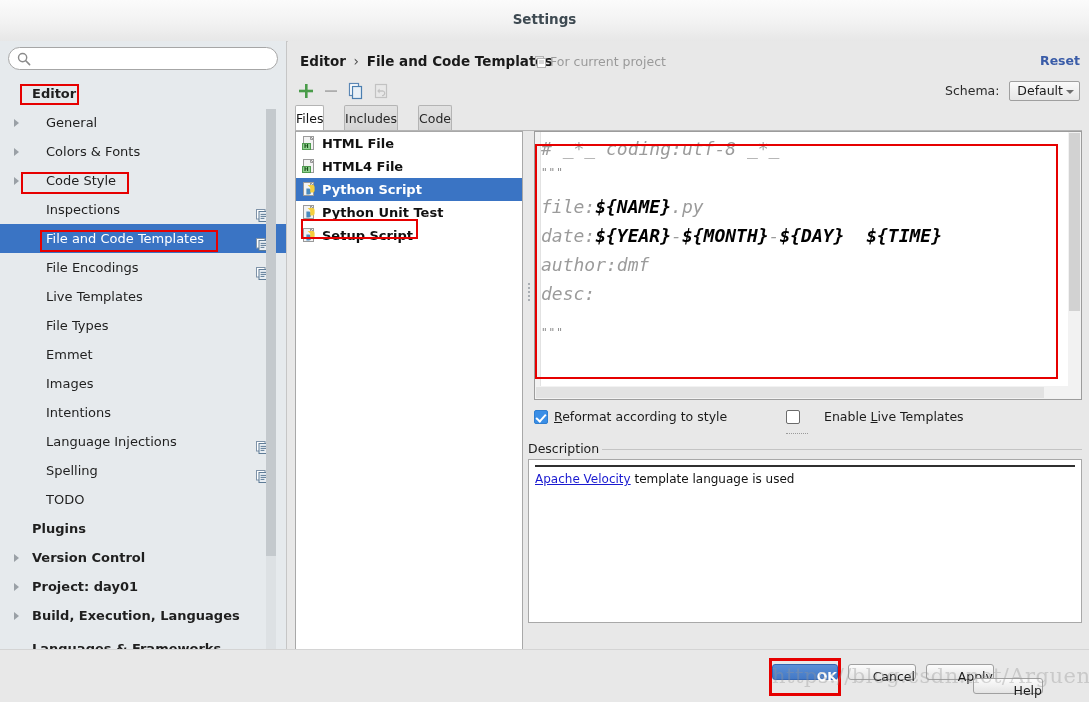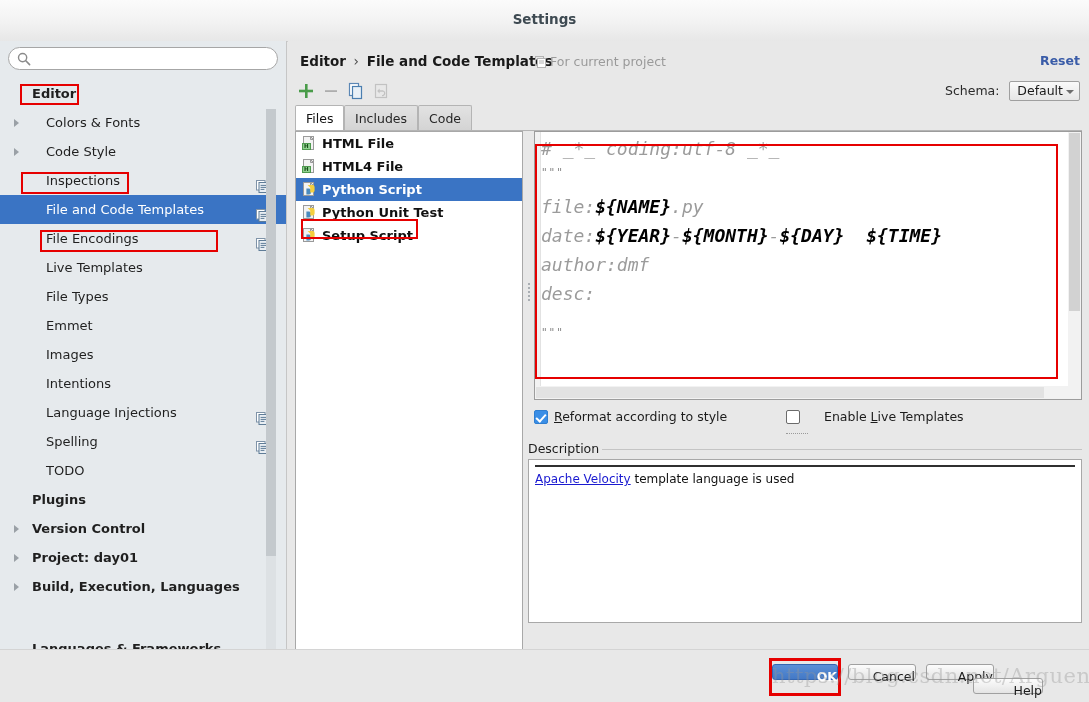--- a/index.html
+++ b/index.html
@@ -128,21 +128,21 @@
 
   .toolbar { position: absolute; left: 6px; top: 38px; height: 24px; }
   .tb-btn {
     position: absolute; top: 0; width: 24px; height: 24px;
   }
 
   
   .tabs { position: absolute; left: 7px; top: 64px; height: 27px; }
   .tab {
     position: absolute; top: 0; height: 25px; line-height: 25px;
-    box-sizing: border-box; padding: 0 10px; font-size: 12.5px;
+    box-sizing: border-box; padding: 0 0; font-size: 12.5px;
     border: 1px solid #b4b4b4; border-bottom: none;
     background: linear-gradient(to bottom,#e2e2e2,#d4d4d4);
     color: #262626; border-radius: 2px 2px 0 0; text-align: center;
   }
   .tab.active {
     background: #ffffff; color: #111; height: 26px; line-height: 26px;
     border-bottom: 1px solid #ffffff;
   }
   .tab-underline {
     position: absolute; left: 7px; top: 89px; width: 787px; height: 1px;
@@ -305,20 +305,24 @@
             <line x1="8.8" y1="8.8" x2="12.6" y2="12.6" stroke="#8a8a8a" stroke-width="1.6" stroke-linecap="round"></line>
           </svg>
         </span>
         <input class="search-input" type="text" value="" placeholder="" style="">
       </div>
     </div>
 
     <div class="tree" id="tree">
         <div class="tree-row depth0">
           <span class="lbl" style="font-weight:bold">Editor</span>
+        </div>
+        <div class="tree-row depth1">
+          <span class="arrow"></span>
+          <span class="lbl" style="font-weight:normal">General</span>
         </div>
         <div class="tree-row depth1">
           <span class="arrow"></span>
           <span class="lbl" style="font-weight:normal">Colors &amp; Fonts</span>
         </div>
         <div class="tree-row depth1">
           <span class="arrow"></span>
           <span class="lbl" style="font-weight:normal">Code Style</span>
         </div>
         <div class="tree-row depth1">

